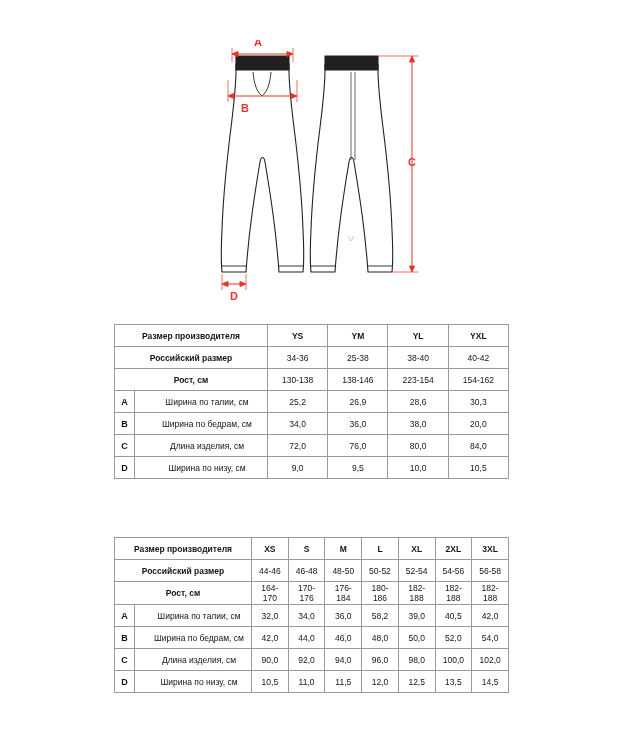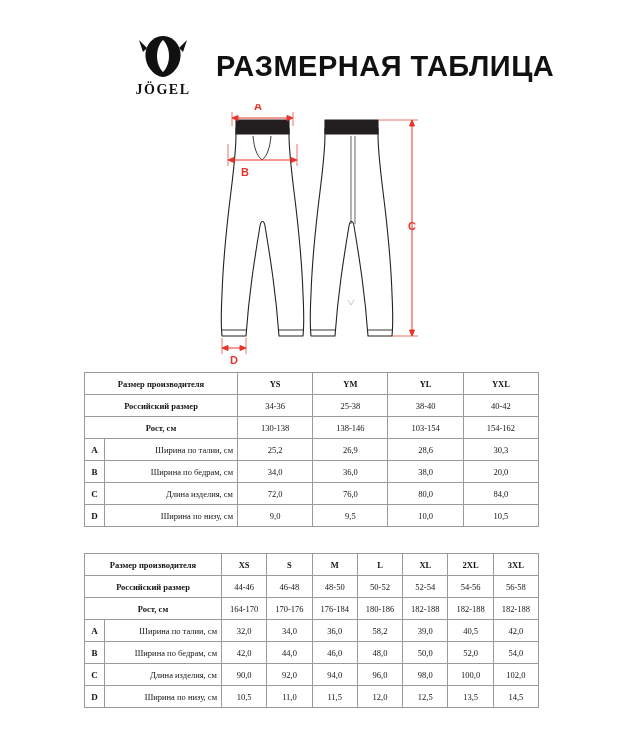--- a/index.html
+++ b/index.html
@@ -54,72 +54,61 @@
     margin-top: 6px;
   }
   .diagram svg { position: absolute; top: 0; left: 0; }
 
   
   .tables {
     padding: 0 84px;
   }
   table {
     border-collapse: collapse;
-    width: 455px;
-    margin: 0 auto;
+    width: 395px;
+    margin: 16px auto;
     table-layout: fixed;
-    font-family: Liberation Serif, serif;
   }
   td, th {
     border: 1px solid #9a9a9a;
     font-size: 8.5px;
     height: 22px;
     padding: 1px 4px;
     text-align: center;
     font-weight: normal;
     color: #141414;
   }
   th {
     font-weight: bold;
   }
   td.rowlabel, th.rowlabel {
     text-align: center;
     font-weight: bold;
     font-size: 8.5px;
   }
   td.namecell {
-    text-align: right;
+    text-align: center;
     padding-left: 16px;
     font-size: 8.5px;
   }
   td.letter {
     width: 20px;
     font-weight: bold;
     font-size: 9px;
   }
   .spacer { height: 26px; }
   .tbl1 col.c0 { width: 20px; }
   .tbl1 col.c1 { width: 133px; }
   .tbl2 col.c0 { width: 20px; }
   .tbl2 col.c1 { width: 117px; }
 </style>
 </head>
 <body>
 
 <div class="header">
-  <div class="logo">
-    <svg width="56" height="46" viewBox="0 0 56 46">
-      <path d="M28 2 C20 2 13 8 11 16 C9 24 12 34 20 40 C23 42 26 43 28 43 C30 43 33 42 36 40 C44 34 47 24 45 16 C43 8 36 2 28 2 Z" fill="#111"></path>
-      <path d="M28 6 C24 10 22 16 22 22 C22 28 24 34 28 38 C32 34 34 28 34 22 C34 16 32 10 28 6 Z" fill="#fff"></path>
-      <path d="M12 14 L4 6 L8 18 Z" fill="#111"></path>
-      <path d="M44 14 L52 6 L48 18 Z" fill="#111"></path>
-    </svg>
-    <div class="logo-word">JÖGEL</div>
-  </div>
-  <div class="title">РАЗМЕРНАЯ ТАБЛИЦА</div>
 </div>
 
 <div class="diagram">
   <svg width="623" height="268" viewBox="0 0 623 268">
     <g fill="none" stroke="#222" stroke-width="1.1" stroke-linejoin="round">
 
       <path d="M236 24 L236 30 C236 52 232 78 229 104 C226 130 223 160 222 190 C221 210 221 222 222 232 L246 232 C247 218 249 196 252 174 C255 152 258 134 260 122 C261 116 264 116 265 122 C267 134 270 152 273 174 C276 196 278 218 279 232 L303 232 C304 222 304 210 303 190 C302 160 299 130 296 104 C293 78 289 52 289 30 L289 24 Z" fill="#ffffff"></path>
 
       <path d="M236 16 L289 16 L289 30 L236 30 Z" fill="#231f20" stroke="#231f20"></path>
 
@@ -194,21 +183,21 @@
         <td class="rowlabel" colspan="2">Российский размер</td>
         <td>34-36</td>
         <td>25-38</td>
         <td>38-40</td>
         <td>40-42</td>
       </tr>
       <tr>
         <td class="rowlabel" colspan="2">Рост, см</td>
         <td>130-138</td>
         <td>138-146</td>
-        <td>103-154</td>
+        <td>223-154</td>
         <td>154-162</td>
       </tr>
       <tr>
         <td class="letter">A</td>
         <td class="namecell">Ширина по талии, см</td>
         <td>25,2</td>
         <td>26,9</td>
         <td>28,6</td>
         <td>30,3</td>
       </tr>

